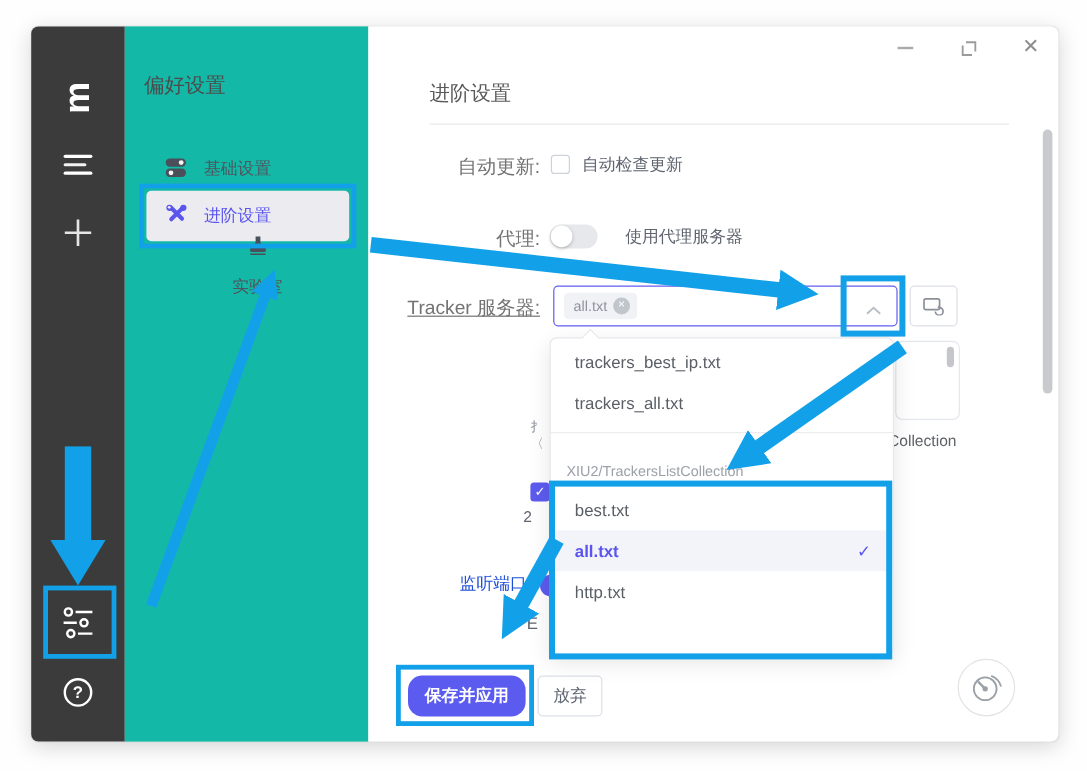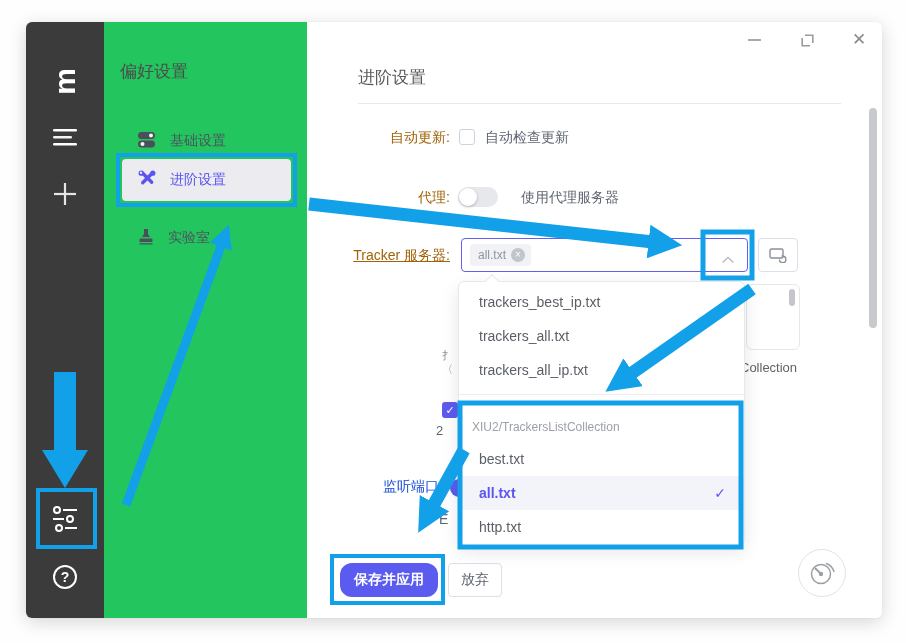--- a/index.html
+++ b/index.html
@@ -17,39 +17,39 @@
   .logo { top:38px; height:44px; color:#fff; font-size:30px; font-weight:bold;
           transform:rotate(-90deg); letter-spacing:-1px; }
   .ic-list { top:100px; height:30px; }
   .ic-plus { top:155px; height:34px; color:#e8e8e8; font-size:30px; font-weight:200; }
   .ic-sliders { top:480px; height:34px; }
   .ic-help { top:538px; height:34px; }
   .help-circle { width:24px; height:24px; border:2px solid #fff; border-radius:50%; color:#fff;
                  font-size:14px; font-weight:bold; display:flex; align-items:center; justify-content:center; }
 
   
-  .pref-sidebar { position:absolute; left:78px; top:0; width:203px; height:596px; background:#22c55e; }
+  .pref-sidebar { position:absolute; left:78px; top:0; width:203px; height:596px; background:#14b8a6; }
   .pref-title { position:absolute; left:16px; top:38px; font-size:17px; color:#4c4c4c; }
   .pref-item { position:absolute; left:18px; width:169px; height:42px; display:flex; align-items:center;
                gap:14px; padding-left:16px; border-radius:4px; font-size:14px; color:#4f545e; cursor:pointer; }
   .pref-item.active { background:#ebebf0; color:#5b55ee; }
-  .pi-1 { top:98px; }  .pi-2 { top:137px; } .pi-3 { top:195px; }
+  .pi-1 { top:98px; }  .pi-2 { top:137px; } .pi-3 { top:174px;flex-direction:column; }
 
   
   .main { position:absolute; left:281px; top:0; width:575px; height:596px; background:#fff; border-radius:0 6px 6px 0; }
   .winbtn { position:absolute; cursor:pointer; display:flex; align-items:center; justify-content:center; }
   .btn-min { left:435px; top:6px; width:24px; height:24px; }
   .btn-min i { display:block; width:13px; height:2px; background:#a9a9a9; }
   .btn-max { left:488px; top:6px; width:24px; height:24px; }
   .btn-close { left:538px; top:2px; width:28px; height:30px; font-size:17px; color:#8c8c8c; }
 
   .main-title { position:absolute; left:51px; top:44px; font-size:17px; color:#595959; }
   .main-divider { position:absolute; left:51px; top:81px; width:483px; height:1px; background:#e9e9e9; }
 
-  .form-label { position:absolute; width:143px; text-align:right; font-size:14px; color:#a16207; }
+  .form-label { position:absolute; width:143px; text-align:right; font-size:16px; color:#737373; }
   .ctl-text { position:absolute; font-size:14px; color:#5e6470; }
 
   .checkbox { position:absolute; left:152px; top:107px; width:16px; height:16px; background:#fff;
               border:1px solid #ced3db; border-radius:3px; cursor:pointer; }
   .toggle { position:absolute; left:151px; top:165px; width:40px; height:20px; background:#e6e8ec;
             border-radius:10px; cursor:pointer; }
   .toggle .knob { position:absolute; left:1px; top:1px; width:18px; height:18px; background:#fff;
                   border-radius:50%; box-shadow:0 1px 3px rgba(0,0,0,.25); }
 
   .select { position:absolute; left:154px; top:216px; width:287px; height:34px; background:#fff;
@@ -237,21 +237,20 @@
       <div class="frag" style="left:76px;top:456px;font-size:14px;color:#1d4ed8;">监听端口</div>
       <div class="frag-circle"></div>
       <div class="frag" style="left:132px;top:489px;font-size:14px;color:#5e6470;">E</div>
       <div class="frag" style="left:433px;top:338px;font-size:13px;color:#5f6368;">Collection</div>
 
       <div class="dropdown">
         <div class="dd-caret"></div>
         <div class="dd-top">
           <div class="dd-item">trackers_best_ip.txt</div>
           <div class="dd-item">trackers_all.txt</div>
-          <div class="dd-item">trackers_all_ip.txt</div>
         </div>
         <div class="dd-divider"></div>
         <div class="dd-group-label">XIU2/TrackersListCollection</div>
         <div class="dd-group">
           <div class="dd-item">best.txt</div>
           <div class="dd-item selected">
             <span>all.txt</span>
             <span class="dd-check">✓</span>
           </div>
           <div class="dd-item">http.txt</div>

